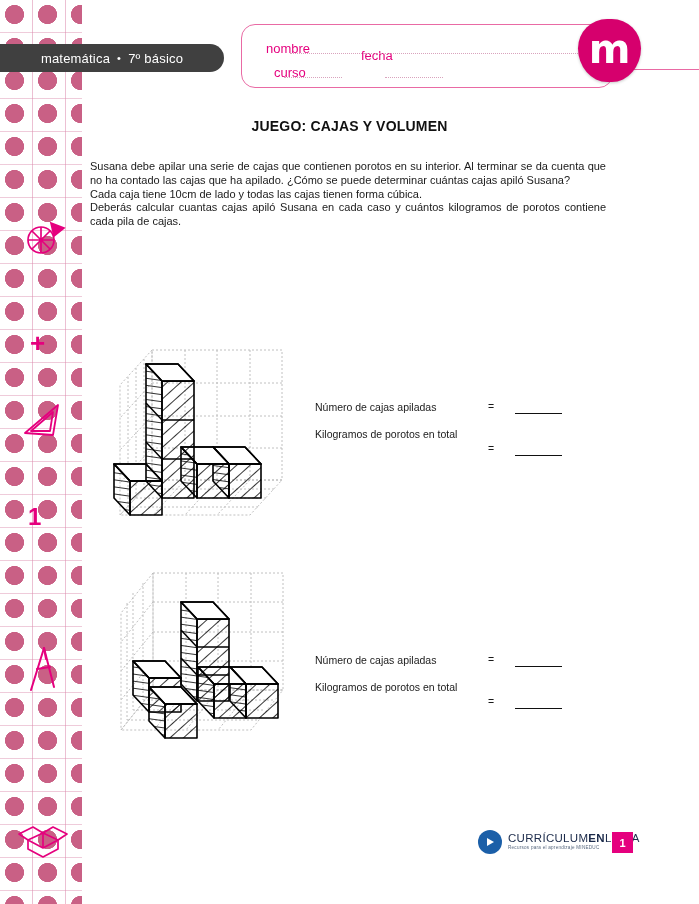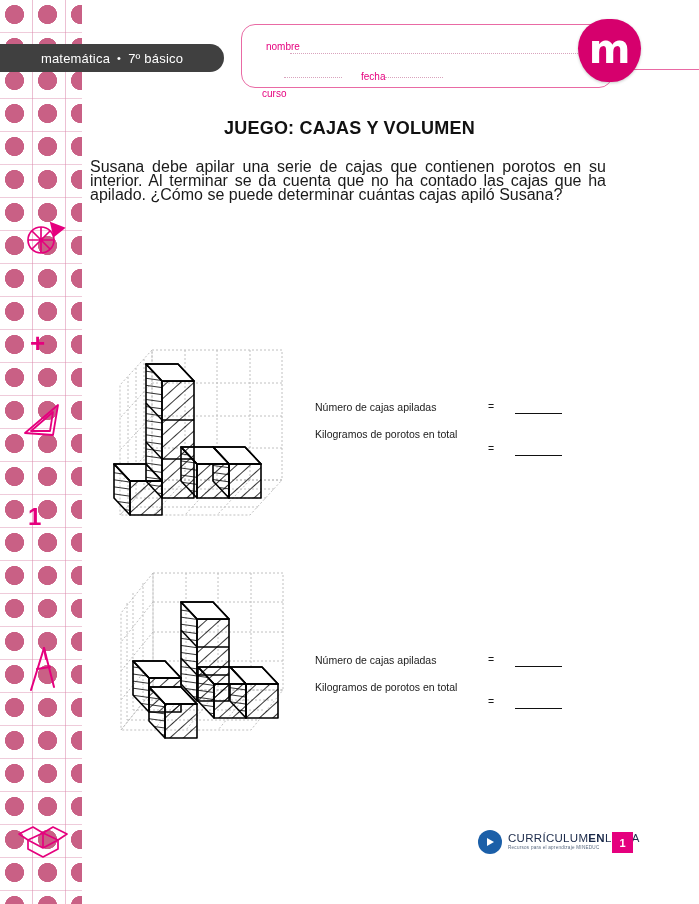--- a/index.html
+++ b/index.html
@@ -38,24 +38,24 @@
   .idcard{
     position:absolute;left:241px;top:24px;width:370px;height:62px;
     border:1px solid #e96aa4;border-radius:14px;
     background:#fff;
   }
   .idcard .line2-ext{
     position:absolute;left:369px;top:44px;width:225px;height:20px;
     border-top:1px solid #e96aa4;border-right:1px solid #e96aa4;
     border-top-right-radius:12px;
   }
-  .field{position:absolute;color:#e5007e;font-size:10px;padding-left:12px;}
+  .field{position:absolute;color:#e5007e;font-size:13px;padding-left:12px;}
   .f-nombre{left:254px;top:41px;}
-  .f-curso{left:250px;top:65px;margin-top:23px;}
-  .f-fecha{left:349px;top:71px;}
+  .f-curso{left:262px;top:65px;}
+  .f-fecha{left:349px;top:48px;}
   .dots-rule{
     position:absolute;height:1px;
     border-bottom:1px dotted #d9a3bd;
   }
   .dr-nombre{left:290px;top:52px;width:298px;}
   .dr-curso{left:284px;top:76px;width:58px;}
   .dr-fecha{left:385px;top:76px;width:58px;}
 
   .logo-m{
     position:absolute;left:578px;top:19px;width:63px;height:63px;
@@ -64,25 +64,25 @@
     display:flex;align-items:center;justify-content:center;
   }
   .logo-m span{
     color:#fff;font-size:40px;font-weight:bold;line-height:1;
     margin-top:-3px;font-family:"DejaVu Sans", sans-serif;
   }
 
   
   .title{
     position:absolute;left:0;top:118px;width:699px;text-align:center;
-    font-size:18px;font-weight:bold;color:#111;letter-spacing:.2px;
+    font-size:14px;font-weight:bold;color:#111;letter-spacing:.2px;
   }
   .body-copy{
     position:absolute;left:90px;top:160px;width:516px;
-    font-size:16px;line-height:13.8px;color:#1a1a1a;
+    font-size:11px;line-height:13.8px;color:#1a1a1a;
     text-align:justify;
   }
   .body-copy p{margin:0;}
 
   
   .fig{position:absolute;}
   .fig1{left:100px;top:340px;}
   .fig2{left:95px;top:545px;}
 
   
@@ -146,20 +146,22 @@
 <div class="dots-rule dr-fecha"></div>
 
 <div class="logo-m">
   <span>m</span>
 </div>
 
 <div class="title">JUEGO: CAJAS Y VOLUMEN</div>
 
 <div class="body-copy">
   <p>Susana debe apilar una serie de cajas que contienen porotos en su interior. Al terminar se da cuenta que no ha contado las cajas que ha apilado. ¿Cómo se puede determinar cuántas cajas apiló Susana?</p>
+  <p>Cada caja tiene 10cm de lado y todas las cajas tienen forma cúbica.</p>
+  <p>Deberás calcular cuantas cajas apiló Susana en cada caso y cuántos kilogramos de porotos contiene cada pila de cajas.</p>
 </div>
 
 <div class="fig fig1">
 <svg width="190" height="195" viewBox="0 0 190 195" xmlns="http://www.w3.org/2000/svg">
   <defs>
     <pattern id="hatch1" width="7" height="7" patternTransform="rotate(8)" patternUnits="userSpaceOnUse">
       <line x1="0" y1="3.5" x2="7" y2="3.5" stroke="#000" stroke-width="0.8"></line>
     </pattern>
     <pattern id="hatch2" width="9" height="9" patternTransform="rotate(-42)" patternUnits="userSpaceOnUse">
       <line x1="0" y1="4.5" x2="9" y2="4.5" stroke="#000" stroke-width="0.8"></line>

